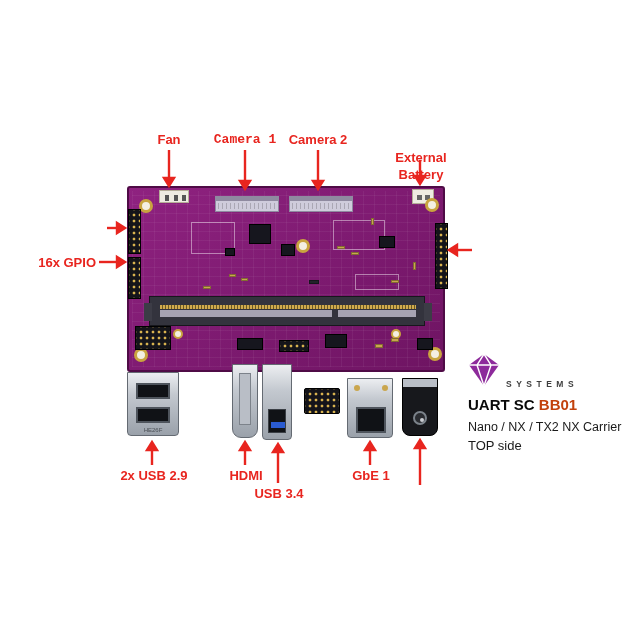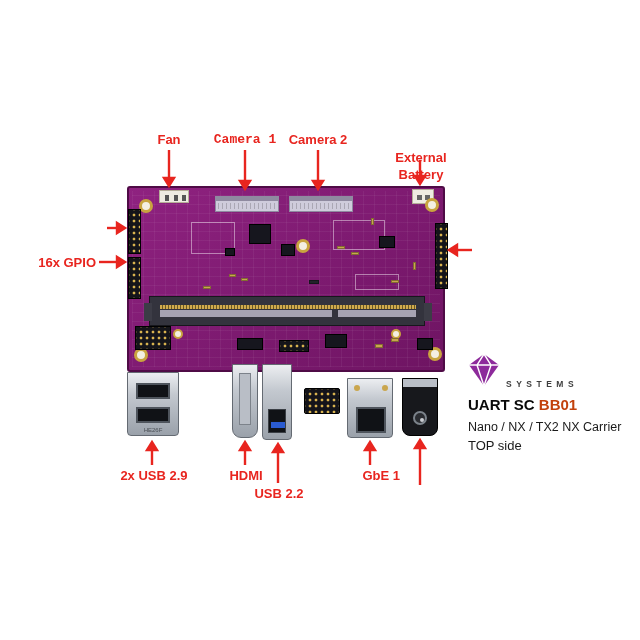--- a/index.html
+++ b/index.html
@@ -41,22 +41,22 @@
   <div class="callout" style="left:139px;top:131px;width:60px;">Fan</div>
   <div class="callout" style="left:210px;top:131px;width:70px;font-family:Liberation Mono, monospace;">Camera 1</div>
   <div class="callout" style="left:283px;top:131px;width:70px;">Camera 2</div>
   <div class="callout" style="left:385px;top:124px;width:72px;margin-top:25px;">
     <span>External</span>
     <span>Battery</span>
   </div>
   <div class="callout ra" style="left:24px;top:254px;width:72px;">16x GPIO</div>
   <div class="callout" style="left:114px;top:467px;width:80px;">2x USB 2.9</div>
   <div class="callout" style="left:217px;top:467px;width:58px;">HDMI</div>
-  <div class="callout" style="left:249px;top:485px;width:60px;">USB 2.2</div>
-  <div class="callout" style="left:342px;top:467px;width:58px;text-align:right;">GbE 1</div>
+  <div class="callout" style="left:249px;top:485px;width:60px;">USB 3.4</div>
+  <div class="callout" style="left:342px;top:467px;width:58px;">GbE 1</div>
 
   <div id="board">
 
     <div class="white-conn" style="left:30px;top:2px;width:30px;height:13px;">
       <div class="abs" style="left:5px;top:4px;width:4px;height:6px;background:#555;"></div>
       <div class="abs" style="left:14px;top:4px;width:4px;height:6px;background:#555;"></div>
       <div class="abs" style="left:22px;top:4px;width:4px;height:6px;background:#555;"></div>
     </div>
     <div class="ffc" style="left:86px;top:8px;width:64px;height:16px;"></div>
     <div class="ffc" style="left:160px;top:8px;width:64px;height:16px;"></div>

